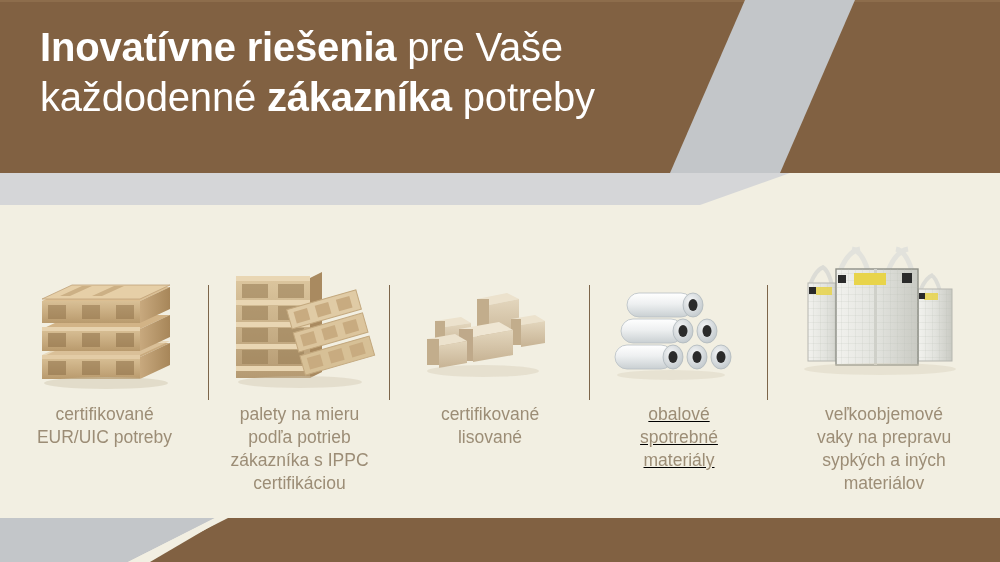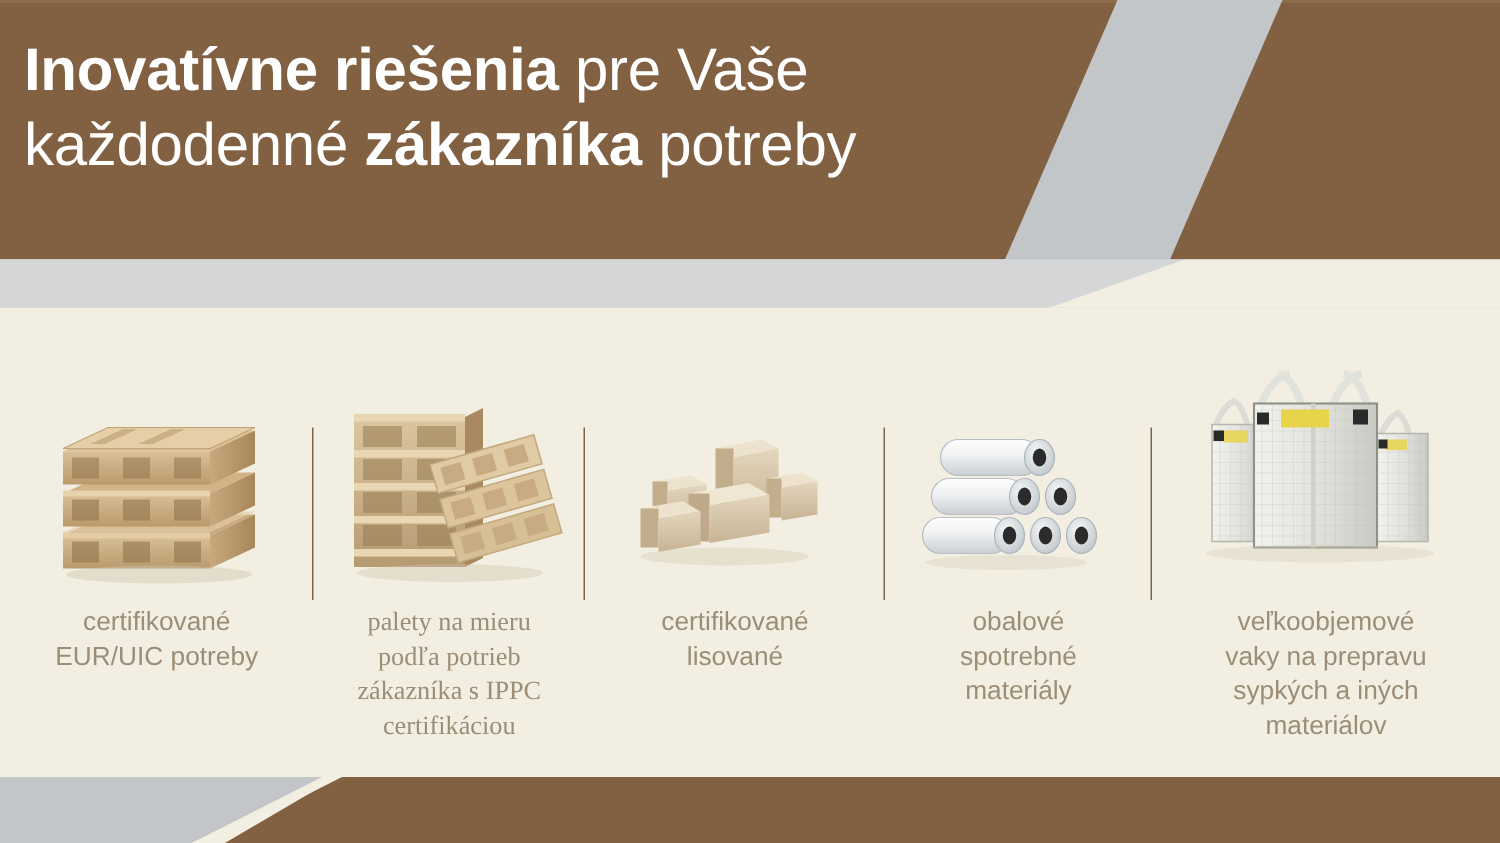--- a/index.html
+++ b/index.html
@@ -16,21 +16,21 @@
     overflow:hidden;
   }
 
   
   .bg-layer{position:absolute;inset:0;width:1000px;height:562px;}
   .bg-layer svg{display:block;width:1000px;height:562px;}
 
   
   #title-block{
     position:absolute;
-    left:16px; top:22px;
+    left:40px; top:22px;
     width:700px;
     color:#ffffff;
     font-size:40px;
     line-height:50px;
     letter-spacing:-0.2px;
     white-space:nowrap;
   }
   .t-line{display:block;}
   .t-strong{font-weight:bold;}
   .t-light{font-weight:400;}
@@ -44,23 +44,23 @@
     align-items:flex-start;
   }
   .product{
     position:relative;
     box-sizing:border-box;
     display:flex;
     flex-direction:column;
     align-items:center;
   }
   .p1{width:209px;}
-  .p2{width:181px;font-family:Liberation Serif, serif;}
+  .p2{width:181px;}
   .p3{width:200px;}
-  .p4{width:178px;}
+  .p4{width:178px;text-decoration:underline;}
   .p5{width:232px;}
 
   .divider{
     position:absolute;
     top:40px;
     right:0;
     width:1.5px;
     height:115px;
     background:#7d6549;
   }

